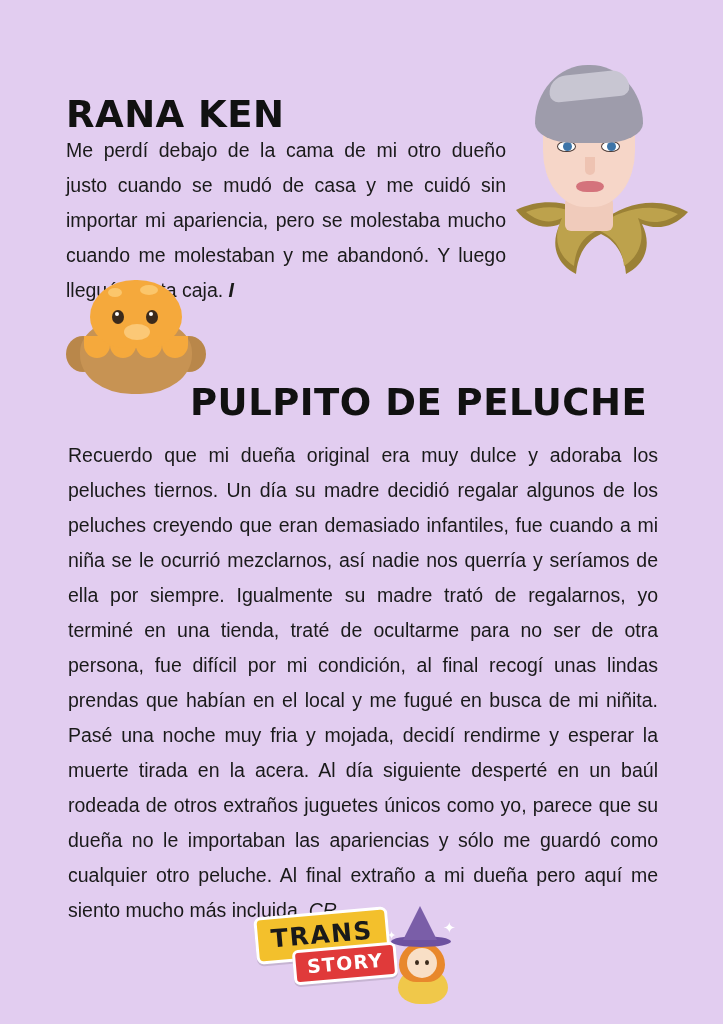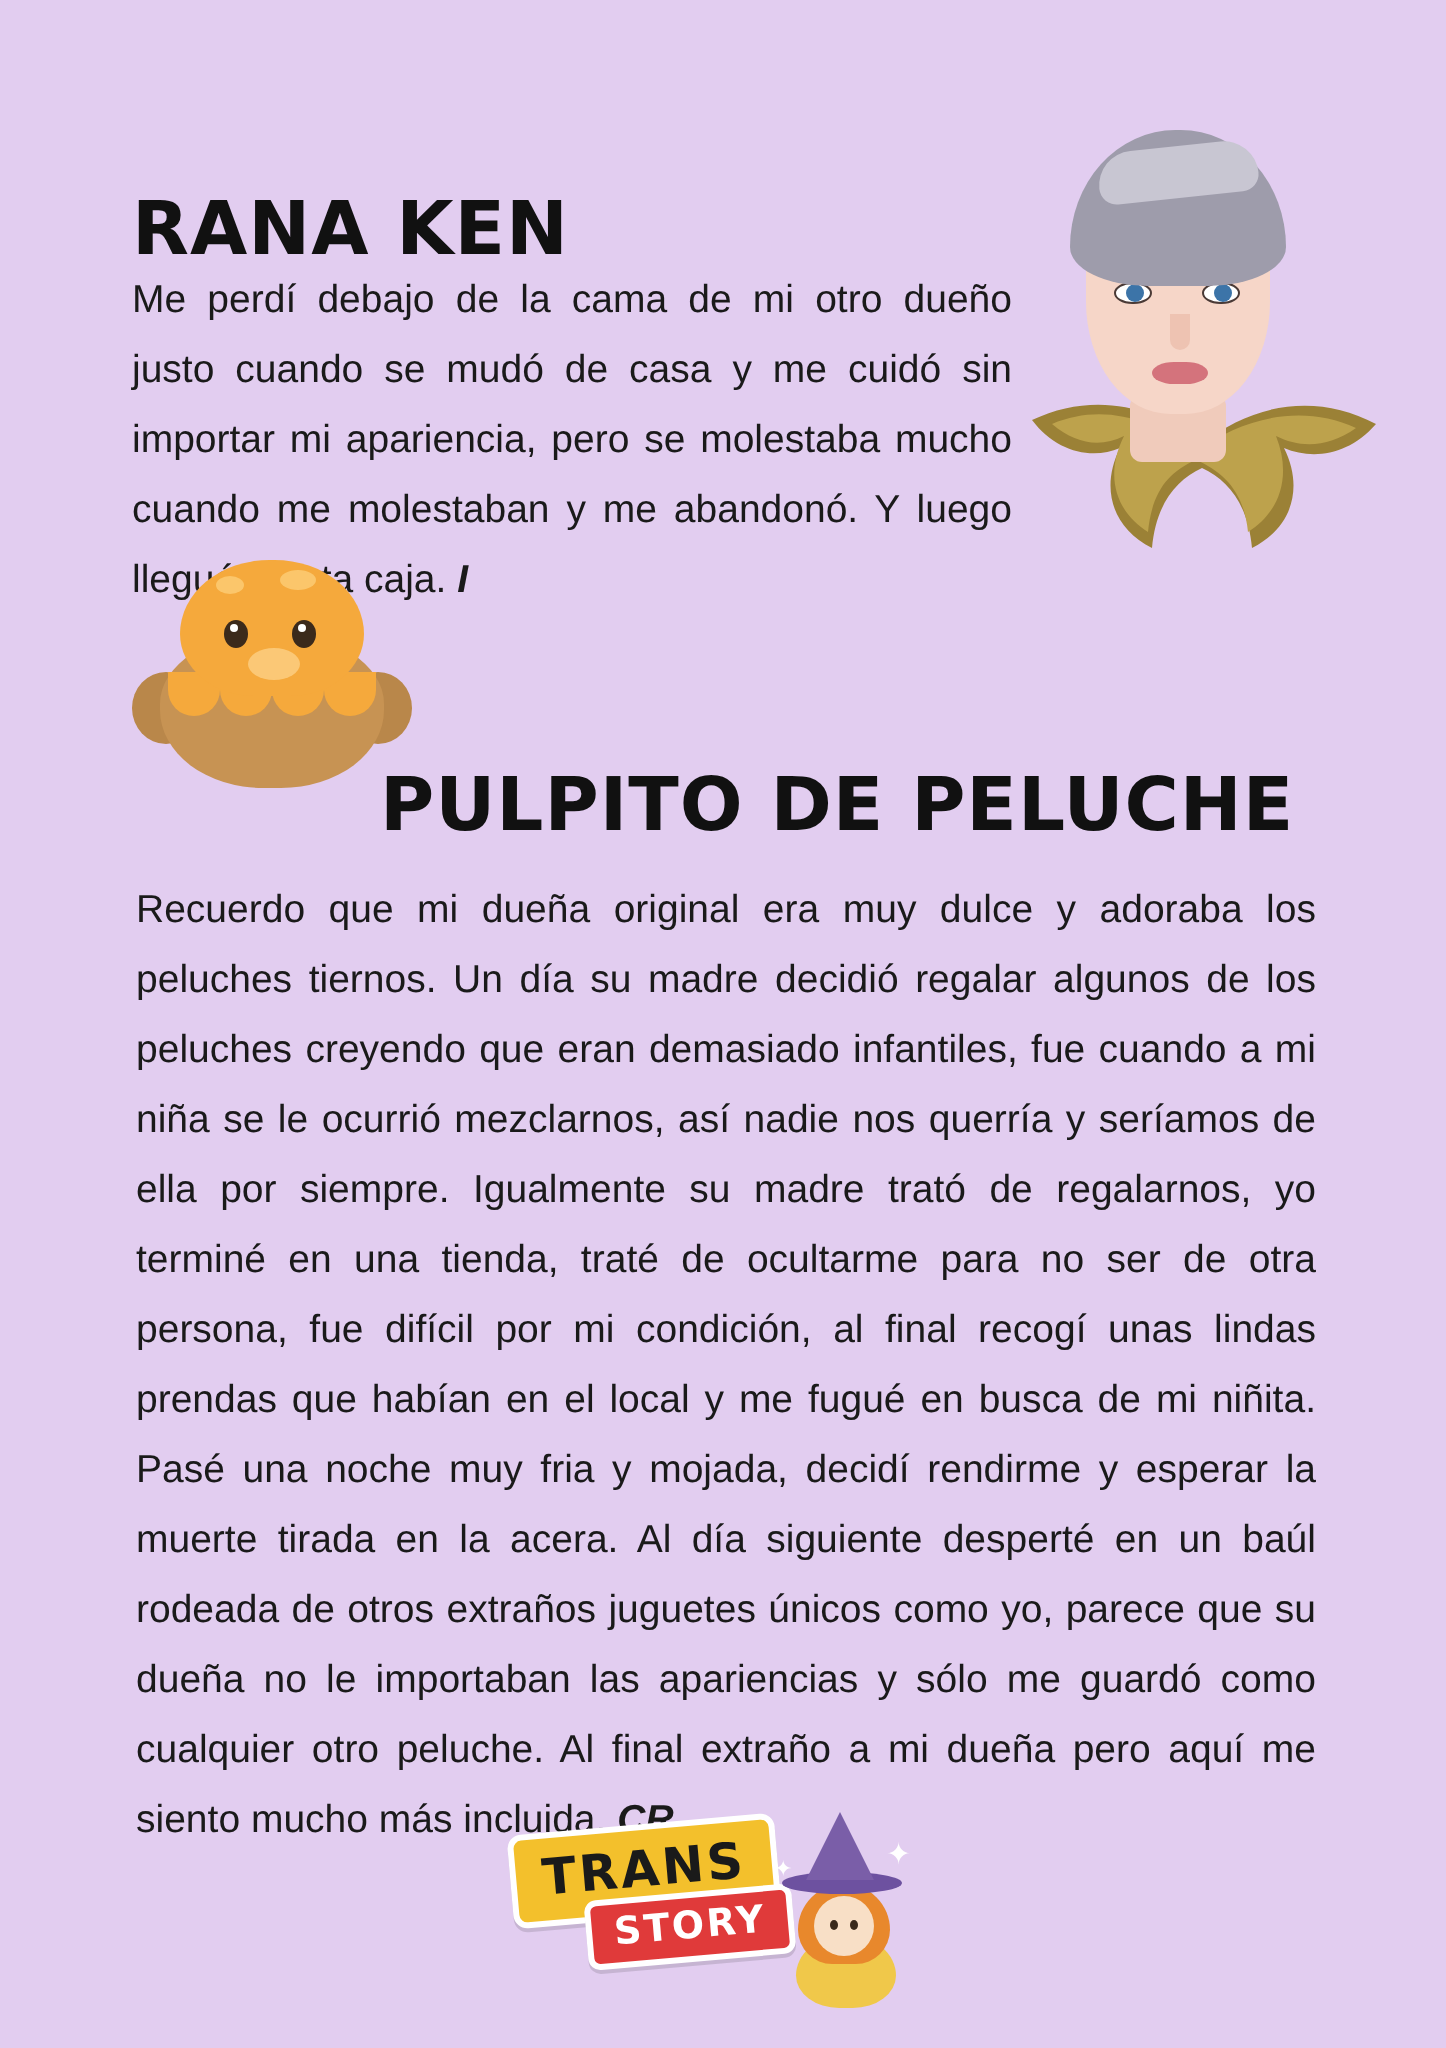--- a/index.html
+++ b/index.html
@@ -188,21 +188,21 @@
     top: 140px;
     width: 590px;
     font-size: 19.5px;
     line-height: 35px;
     color: #1a1a1a;
     text-align: justify;
     text-justify: inter-word;
   }
   .pulpito-body .initials {
     font-style: italic;
-    font-weight: bold;
+    font-weight: normal;
   }
 
   
   .octo-figure {
     position: absolute;
     left: 58px;
     top: 0px;
     width: 160px;
     height: 120px;
   }

